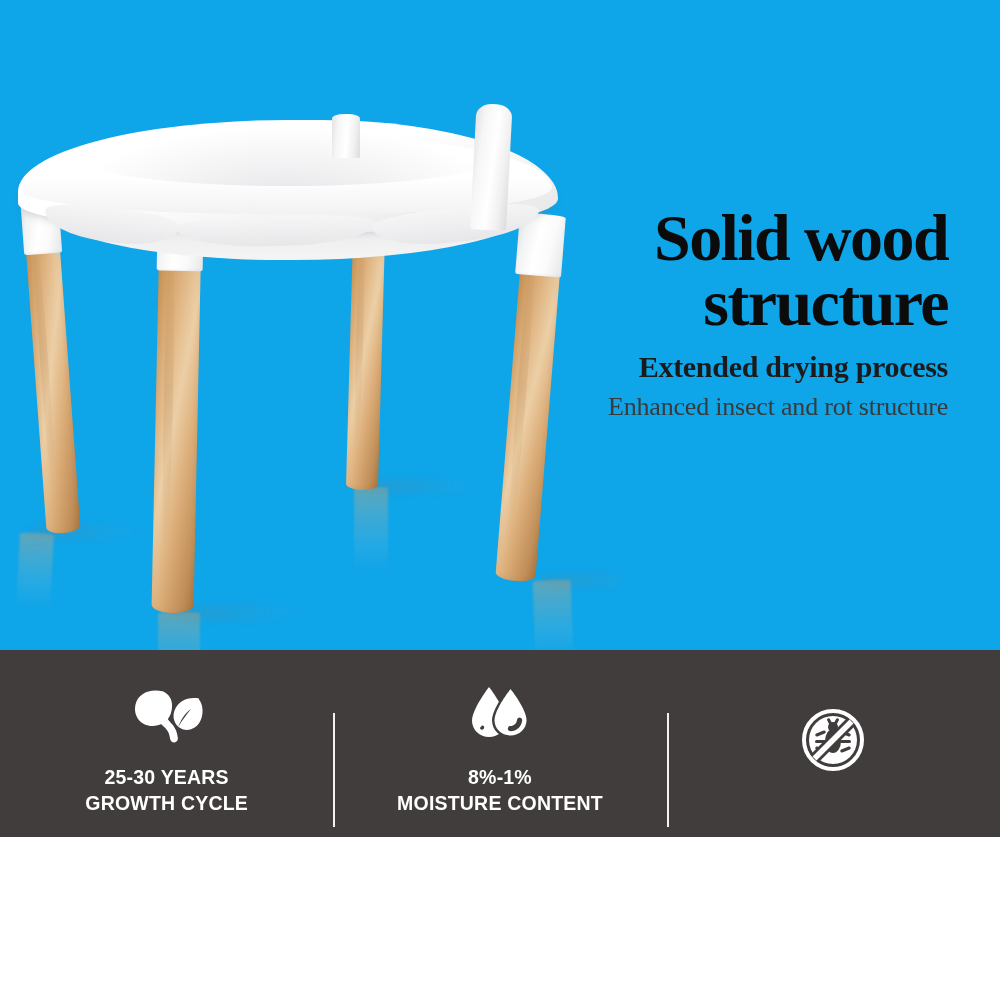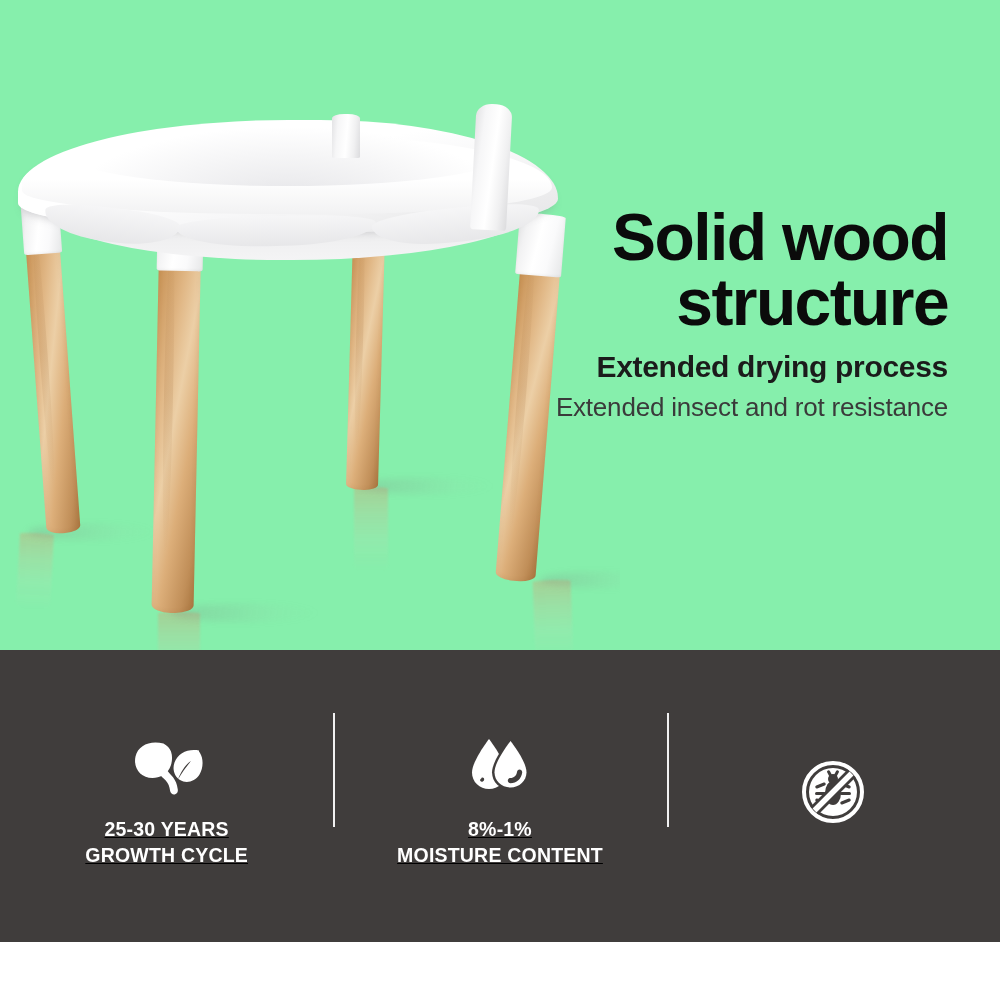--- a/index.html
+++ b/index.html
@@ -20,22 +20,23 @@
     background: #ffffff;
   }
 
   
   .hero {
     position: absolute;
     left: 0;
     top: 0;
     width: 1000px;
     height: 650px;
-    background: #86efac;
+    background: #0ea5e9;
     overflow: hidden;
+    font-family: Liberation Serif, serif;
   }
 
   .photo-stage {
     position: absolute;
     left: 0;
     top: 0;
     width: 620px;
     height: 650px;
     overflow: hidden;
   }
@@ -185,25 +186,24 @@
     letter-spacing: -0.2px;
     line-height: 1.1;
   }
 
   
   .feature-bar {
     position: absolute;
     left: 0;
     top: 650px;
     width: 1000px;
-    height: 292px;
+    height: 187px;
     background: #403d3c;
     display: flex;
     align-items: center;
-    text-decoration: underline;
   }
   .feature {
     flex: 1 1 0;
     position: relative;
     height: 100%;
     display: flex;
     flex-direction: column;
     align-items: center;
     justify-content: center;
     padding-top: 6px;
@@ -286,21 +286,21 @@
       <div class="seat-rail" style="left:372px; top:208px; width:168px; height:34px; transform:rotate(-6deg);"></div>
 
       <div class="post" style="left:332px; top:114px; width:28px; height:44px;"></div>
       <div class="post" style="left:470px; top:104px; width:36px; height:126px; transform:rotate(3deg); transform-origin:50% 100%;"></div>
 
     </div>
 
     <div class="copy">
       <h1 class="headline"><span>Solid wood</span><span class="l2">structure</span></h1>
       <p class="sub1">Extended drying process</p>
-      <p class="sub2">Extended insect and rot resistance</p>
+      <p class="sub2">Enhanced insect and rot structure</p>
     </div>
 
   </div>
 
   <div class="feature-bar">
 
     <div class="feature">
       <div class="feature-icon">
         <svg width="74" height="62" viewBox="0 0 74 62" aria-hidden="true">
           <path fill="#ffffff" d="M33.5 8.5C20.5 5 8 10 5.5 21.5 3 33 10.5 43 22.5 43c7.5 0 13.5-3.5 17-9.5C42 29 43 22 41 16.5c-1.2-3.3-3.8-6-7.5-8zM12 24c5 4.5 13.5 9 20 11-7-5.5-14-10-20-11z"></path>

